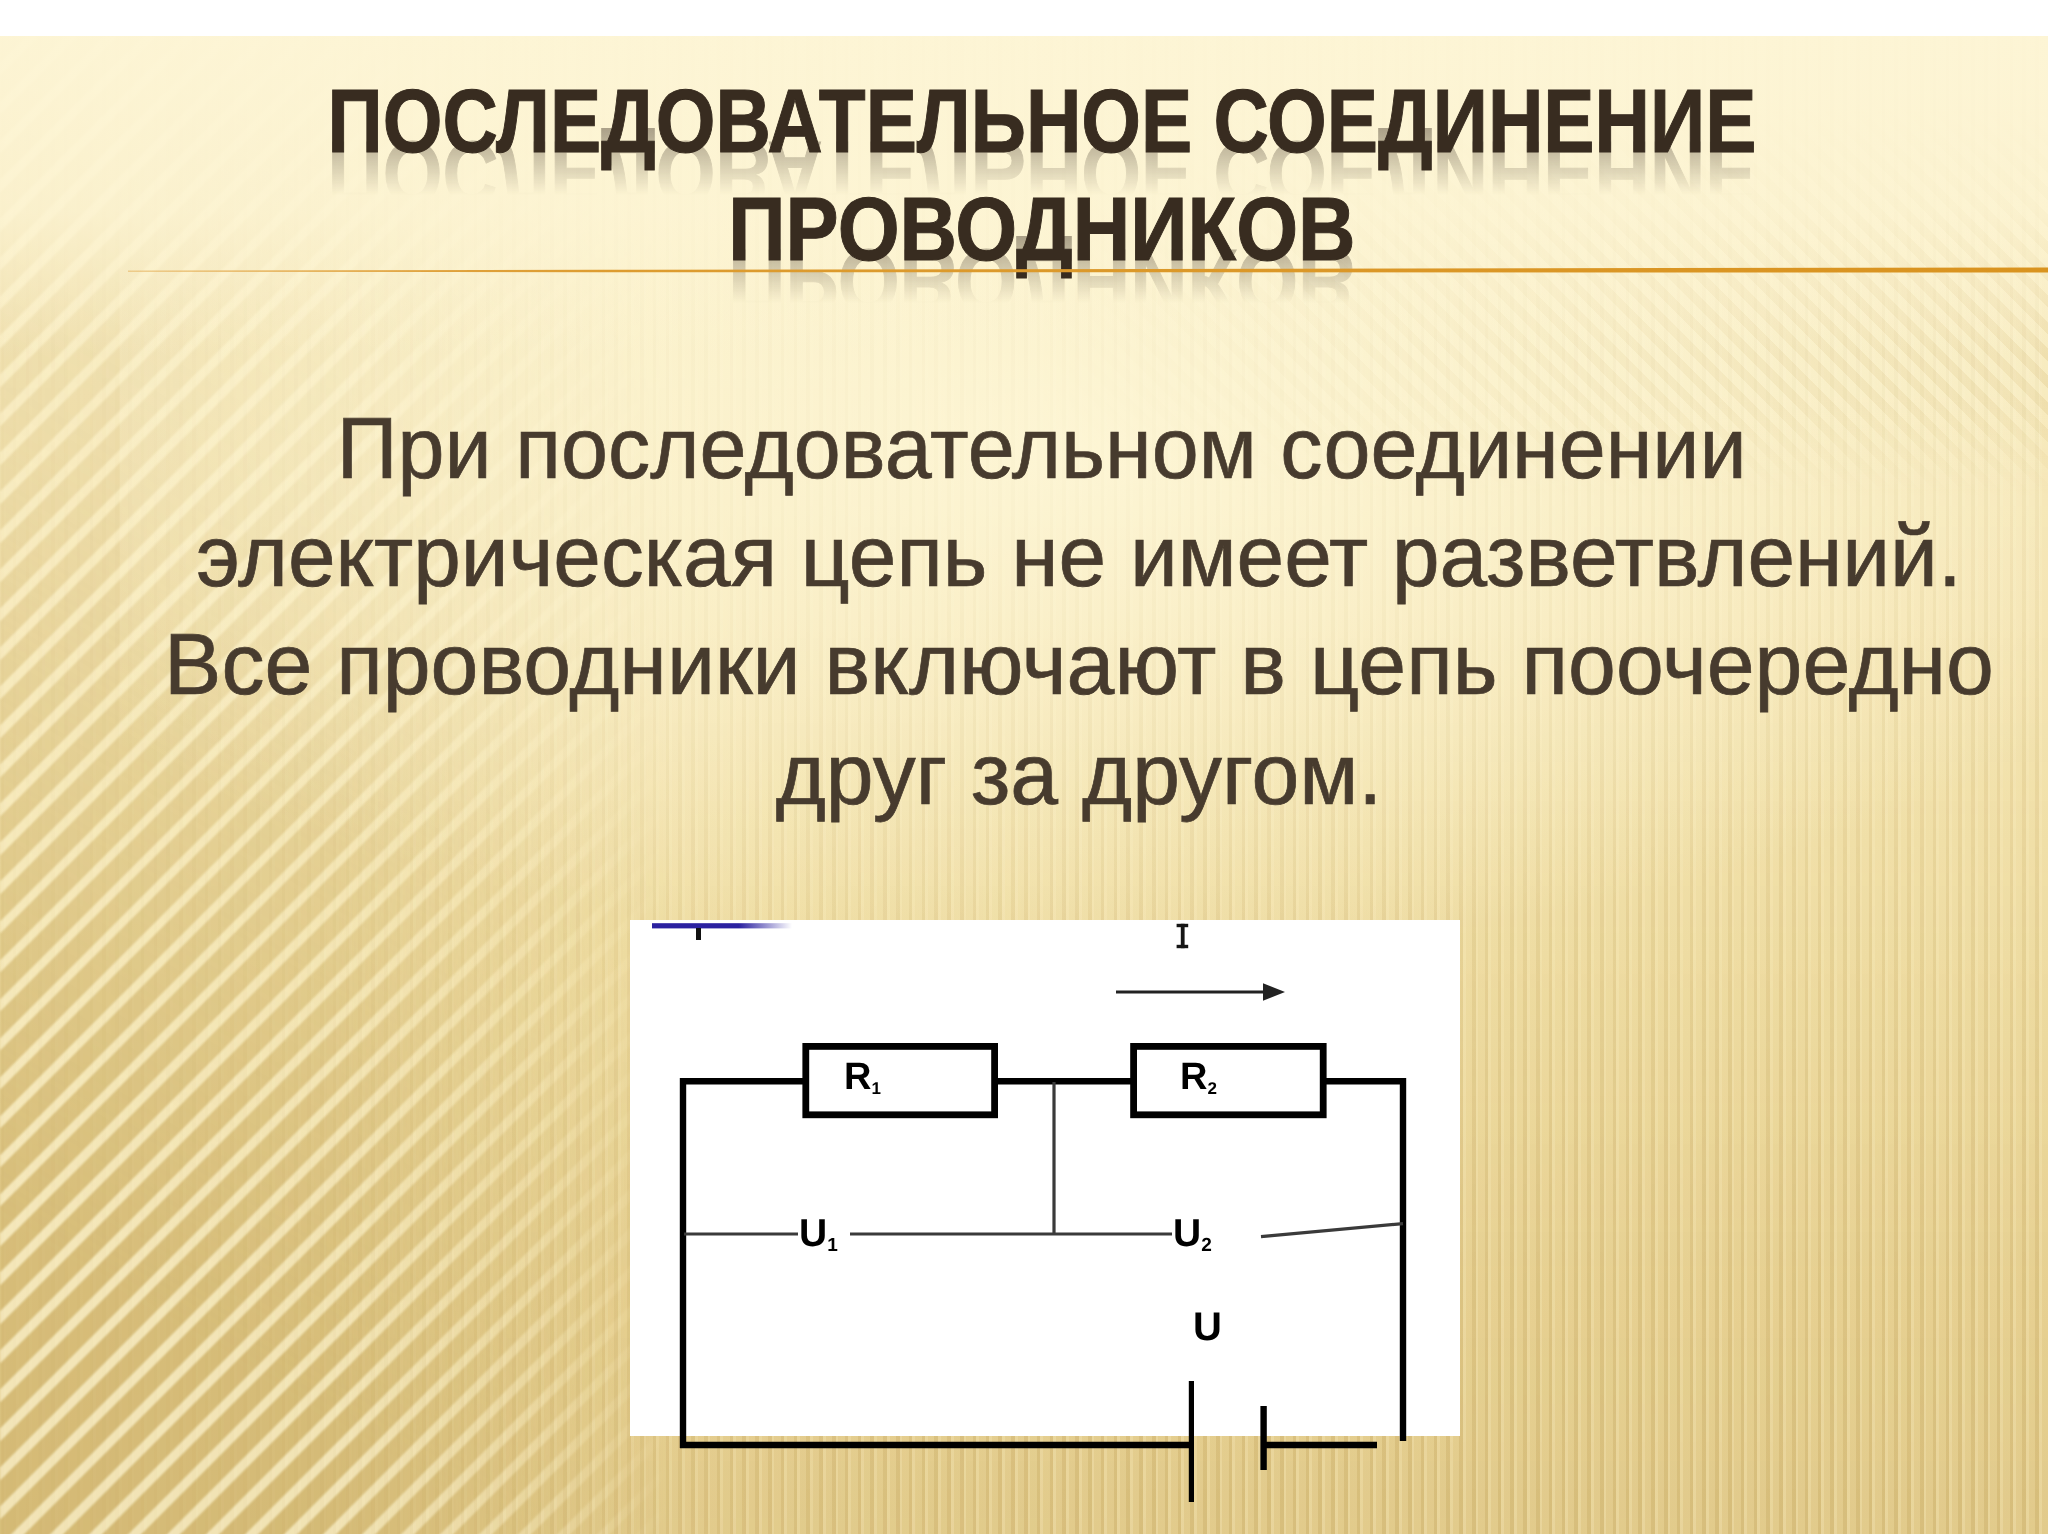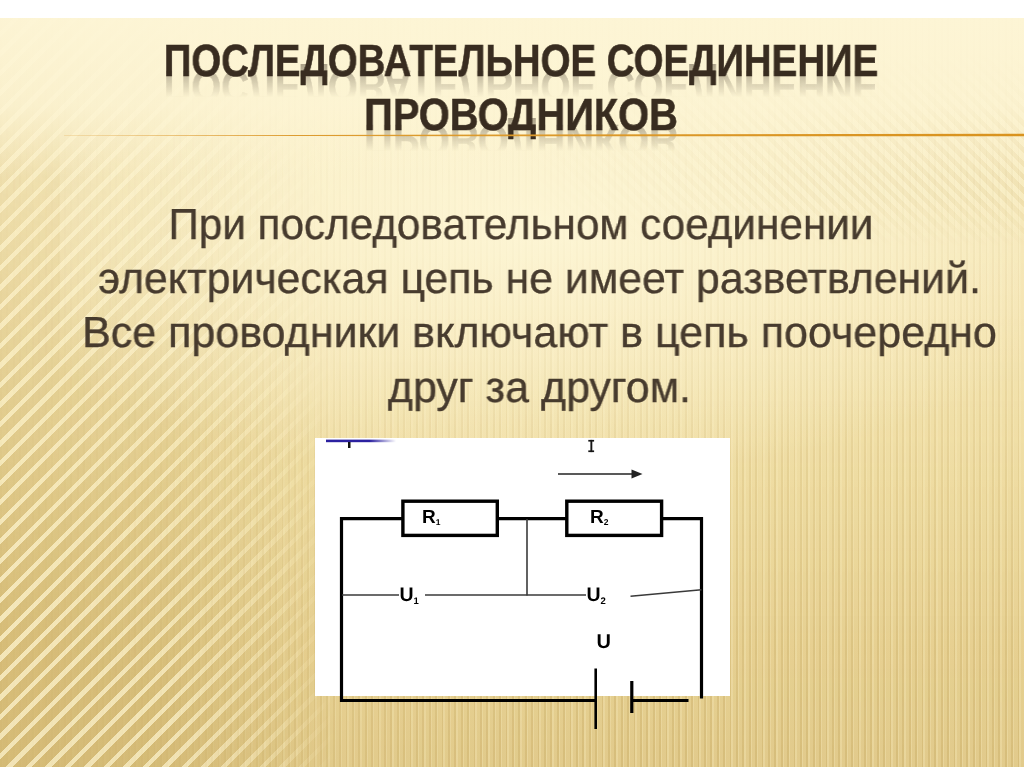--- a/index.html
+++ b/index.html
@@ -68,21 +68,21 @@
     </linearGradient>
       </defs>
     <polygon points="64,117.4 300,116.9 1024,115.7 1024,118.3 300,118.1 64,117.8" fill="url(#og)"></polygon>
   </svg>
 
   <div class="bline" id="b1" style="top:182px;transform:translateX(-18.6px) scaleX(0.971);">При последовательном соединении</div>
   <div class="bline" id="b2" style="top:236px;transform:scaleX(0.984);">электрическая цепь не имеет разветвлений.</div>
   <div class="bline" id="b3" style="top:290px;transform:scaleX(0.989);">Все проводники включают в цепь поочередно</div>
   <div class="bline" id="b4" style="top:345px;transform:scaleX(0.988);">друг за другом.</div>
 
-  <div style="position:absolute;left:315px;top:420px;width:415px;height:258px;background:#fff;will-change:transform;">
+  <div style="position:absolute;left:315px;top:442px;width:415px;height:258px;background:#fff;will-change:transform;">
     <svg width="415" height="291" viewBox="0 0 415 291">
       <defs>
         <linearGradient id="bluefade" x1="0" y1="0" x2="1" y2="0">
           <stop offset="0" stop-color="#2B21A0"></stop>
           <stop offset="0.62" stop-color="#2B21A0"></stop>
           <stop offset="1" stop-color="#2B21A0" stop-opacity="0"></stop>
         </linearGradient>
       </defs>
       <rect x="11" y="1.6" width="70" height="2.6" fill="url(#bluefade)"></rect>
       <rect x="33" y="4" width="2.5" height="6" fill="#111"></rect>

